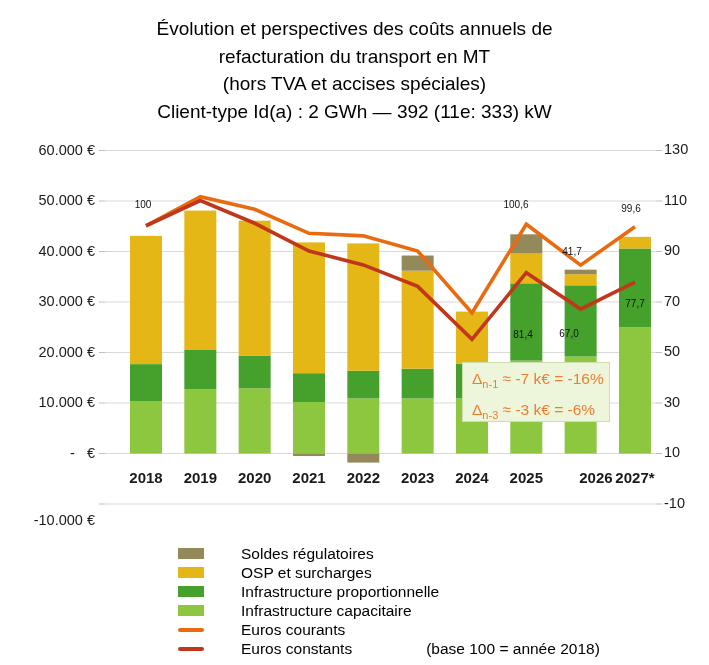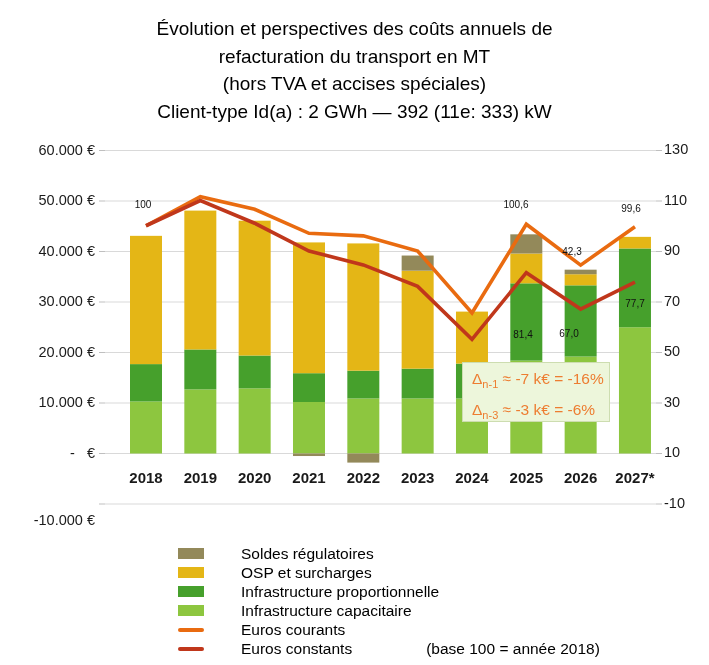--- a/index.html
+++ b/index.html
@@ -154,22 +154,22 @@
     <div class="lbl ytickR" style="top: 444px;">10</div>
     <div class="lbl ytickR" style="top: 494.5px;">-10</div>
     <div class="lbl xtick" style="left: 114px; top: 469px;">2018</div>
     <div class="lbl xtick" style="left: 168.33px; top: 469px;">2019</div>
     <div class="lbl xtick" style="left: 222.66px; top: 469px;">2020</div>
     <div class="lbl xtick" style="left: 276.99px; top: 469px;">2021</div>
     <div class="lbl xtick" style="left: 331.32px; top: 469px;">2022</div>
     <div class="lbl xtick" style="left: 385.65px; top: 469px;">2023</div>
     <div class="lbl xtick" style="left: 439.98px; top: 469px;">2024</div>
     <div class="lbl xtick" style="left: 494.31px; top: 469px;">2025</div>
-    <div class="lbl xtick" style="left: 548.64px; top: 469px;">2026</div>
+    <div class="lbl xtick" style="left: 548.64px; top: 469px; text-align: right;">2026</div>
     <div class="lbl xtick" style="left: 602.97px; top: 469px;">2027*</div>
     <div class="lbl pt" style="left: 143px; top: 204px;">100</div>
     <div class="lbl pt" style="left: 516px; top: 204px;">100,6</div>
     <div class="lbl pt" style="left: 523px; top: 299px; margin-top: 35px;">81,4</div>
-    <div class="lbl pt" style="left: 572px; top: 251px;">42,3</div>
+    <div class="lbl pt" style="left: 572px; top: 251px;">41,7</div>
     <div class="lbl pt" style="left: 569px; top: 333px;">67,0</div>
     <div class="lbl pt" style="left: 631px; top: 208px;">99,6</div>
     <div class="lbl pt" style="left: 635px; top: 303px;">77,7</div>
   </div>
 
 </body></html>

